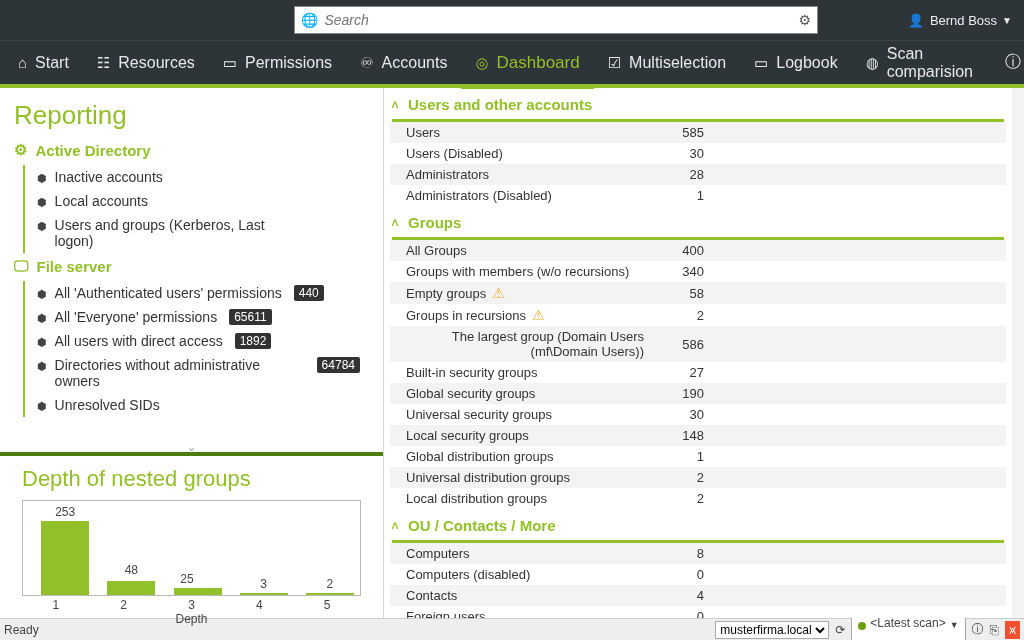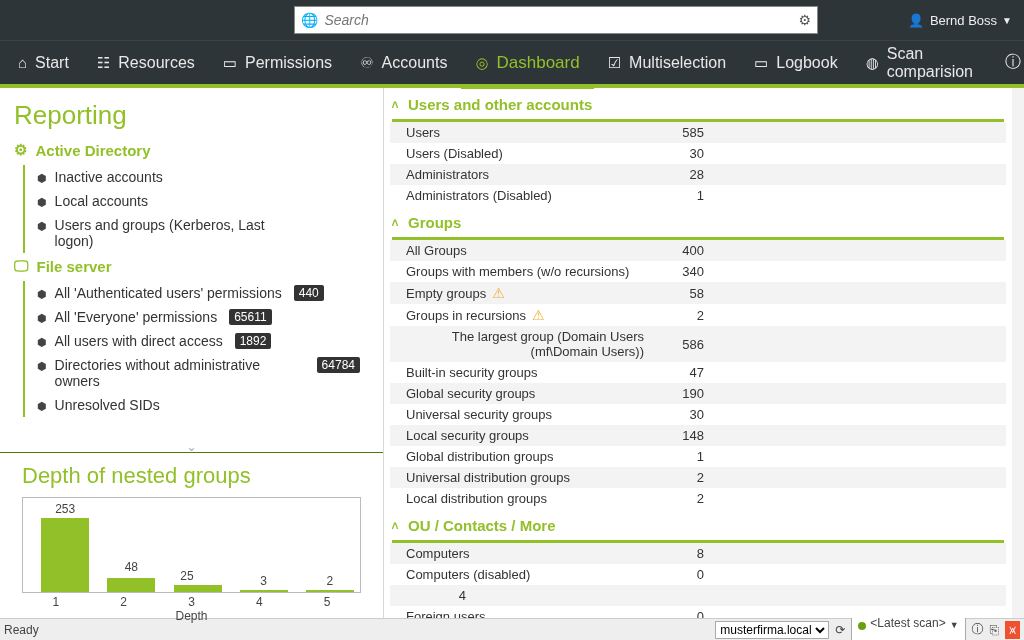--- a/index.html
+++ b/index.html
@@ -35,21 +35,21 @@
   .section-head{color:#92c029; font-size:15px; font-weight:600; display:flex; align-items:center; gap:8px; margin:4px 0 6px 0;}
   .section-head .sh-icon{color:#92c029;}
   .section-items{border-left:2px solid #92c029; margin-left:9px; padding-left:12px;}
   .sitem{display:flex;align-items:flex-start;gap:8px; padding:4px 0; font-size:14px; color:#333; cursor:pointer;}
   .sitem .hex{color:#444;font-size:11px;margin-top:3px;}
   .sitem .label{flex:0 0 auto; max-width:250px;}
   .badge{background:#333;color:#fff;font-size:12px;border-radius:2px;padding:1px 5px;margin-left:4px;}
   .collapse-handle{height:12px;text-align:center;color:#aaa;font-size:12px;cursor:pointer;}
 
   
-  .depthpane{border-top:1px solid #4d7c0f;padding:8px 22px 4px 22px;}
+  .depthpane{border-top:4px solid #4d7c0f;padding:8px 22px 4px 22px;}
   .depth-title{color:#92c029;font-size:22px;font-weight:400;margin:2px 0 8px 0;}
   .chartbox{border:1px solid #bbb;height:96px;position:relative;margin-bottom:2px;}
   .bar{position:absolute;bottom:0;background:#92c029;}
   .barlabel{position:absolute;font-size:12px;color:#444;transform:translateX(-50%);}
   .xlabels{display:flex;justify-content:space-around;font-size:12px;color:#444;margin-top:2px;}
   .xaxis-title{text-align:center;font-size:12px;color:#444;margin-top:0px;}
 
   
   .section{margin:0 0 0 0;}
   .sechead{color:#92c029;font-weight:600;font-size:15px;display:flex;align-items:center;gap:6px;padding:8px 8px 6px 4px;}
@@ -257,21 +257,21 @@
           <div class="row">
             <span class="k">Groups in recursions <span class="warn">⚠</span></span>
             <span class="v">2</span>
           </div>
           <div class="row">
             <span class="k">The largest group (Domain Users (mf\Domain Users))</span>
             <span class="v">586</span>
           </div>
           <div class="row">
             <span class="k">Built-in security groups</span>
-            <span class="v">47</span>
+            <span class="v">27</span>
           </div>
           <div class="row">
             <span class="k">Global security groups</span>
             <span class="v">190</span>
           </div>
           <div class="row">
             <span class="k">Universal security groups</span>
             <span class="v">30</span>
           </div>
           <div class="row">
@@ -301,20 +301,21 @@
         <div class="rows">
           <div class="row">
             <span class="k">Computers</span>
             <span class="v">8</span>
           </div>
           <div class="row">
             <span class="k">Computers (disabled)</span>
             <span class="v">0</span>
           </div>
           <div class="row">
+            <span class="k">Contacts</span>
             <span class="v">4</span>
           </div>
           <div class="row">
             <span class="k">Foreign users</span>
             <span class="v">0</span>
           </div>
         </div>
       </div>
     </div>
 </div>

